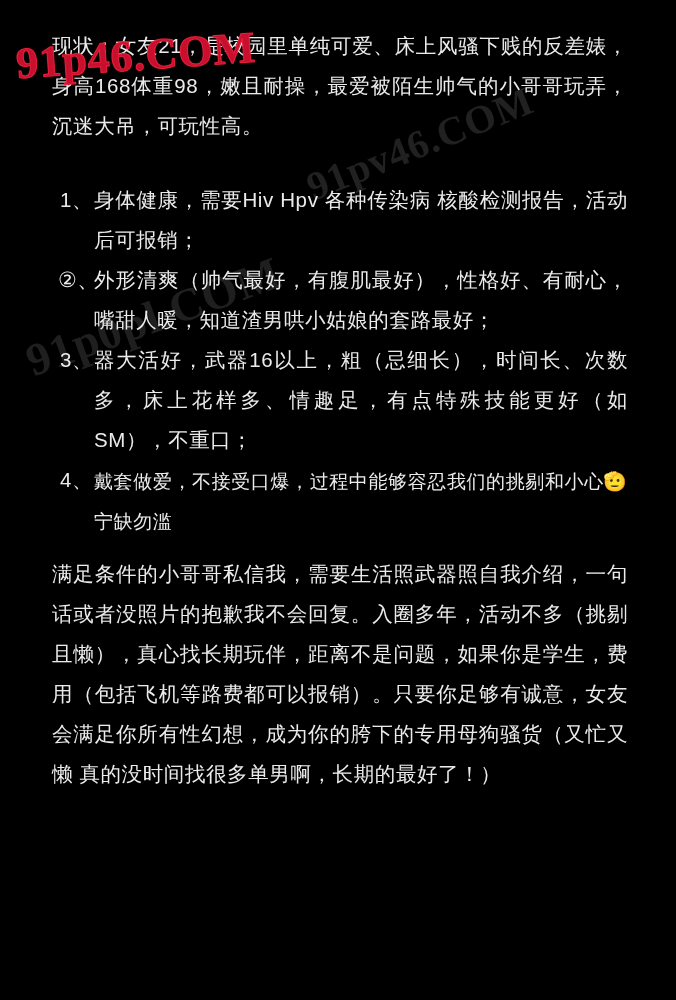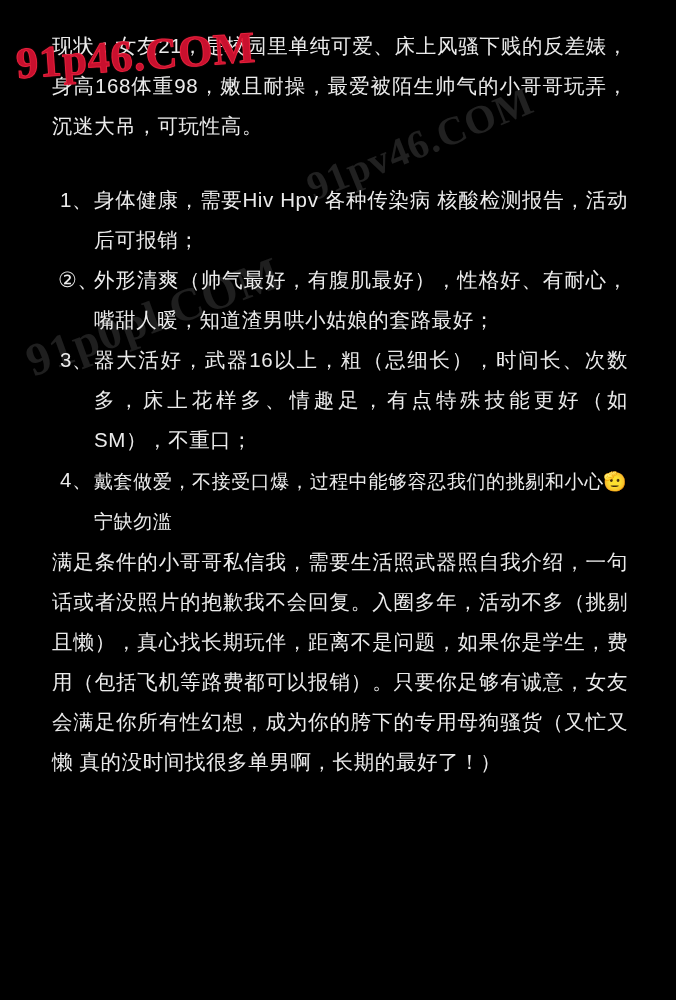--- a/index.html
+++ b/index.html
@@ -58,21 +58,21 @@
   }
   .list-marker.circled {
     left: 6px;
     font-size: 21px;
   }
   .emoji {
     font-size: 19px;
     vertical-align: -1px;
   }
   .tail {
-    margin-top: 2px;
+    margin-top: 14px;
   }
 
   
   .wm {
     position: absolute;
     z-index: 5;
     font-family: "Liberation Serif", serif;
     font-weight: bold;
     pointer-events: none;
     white-space: nowrap;

